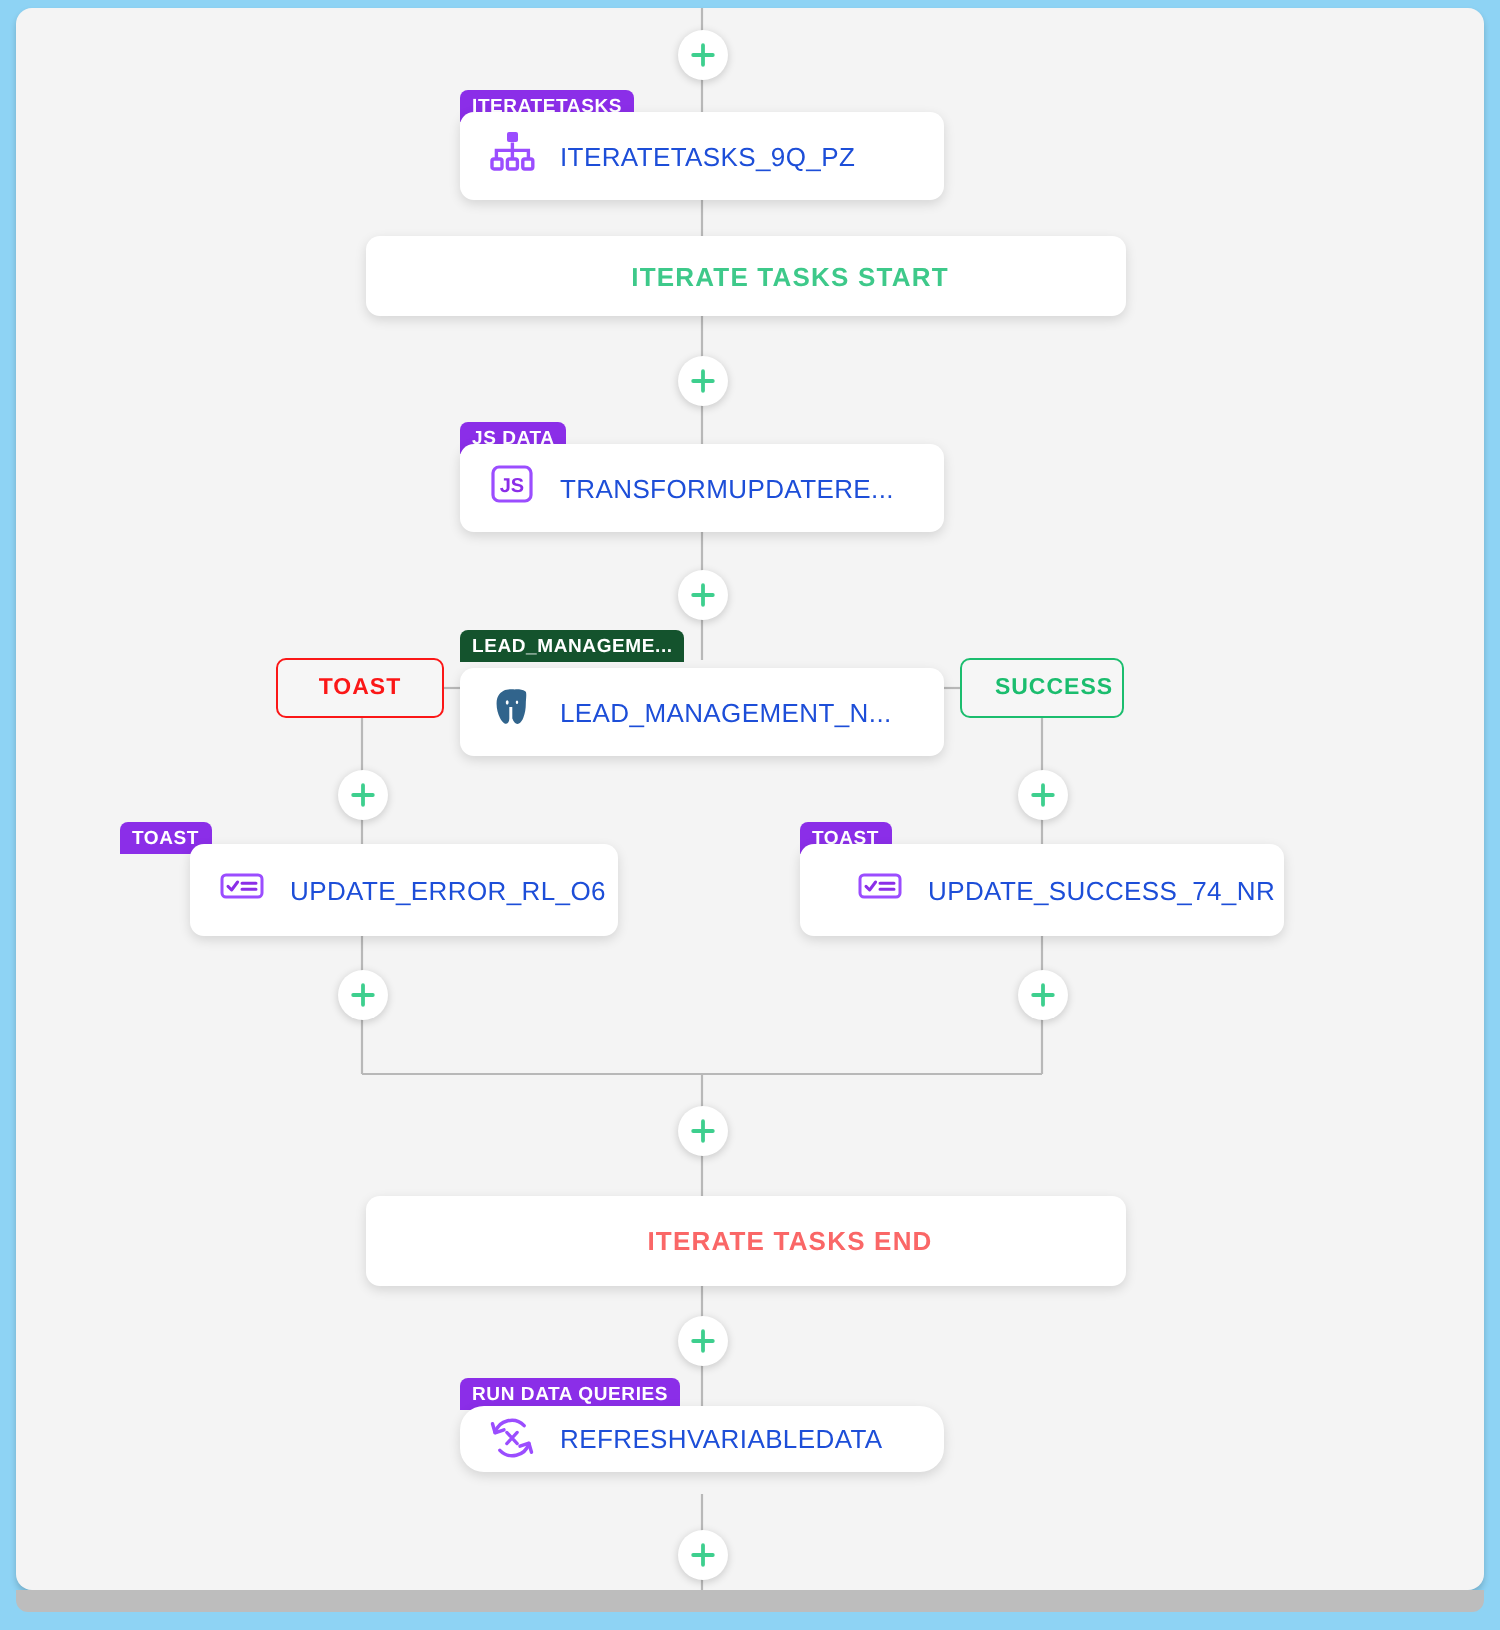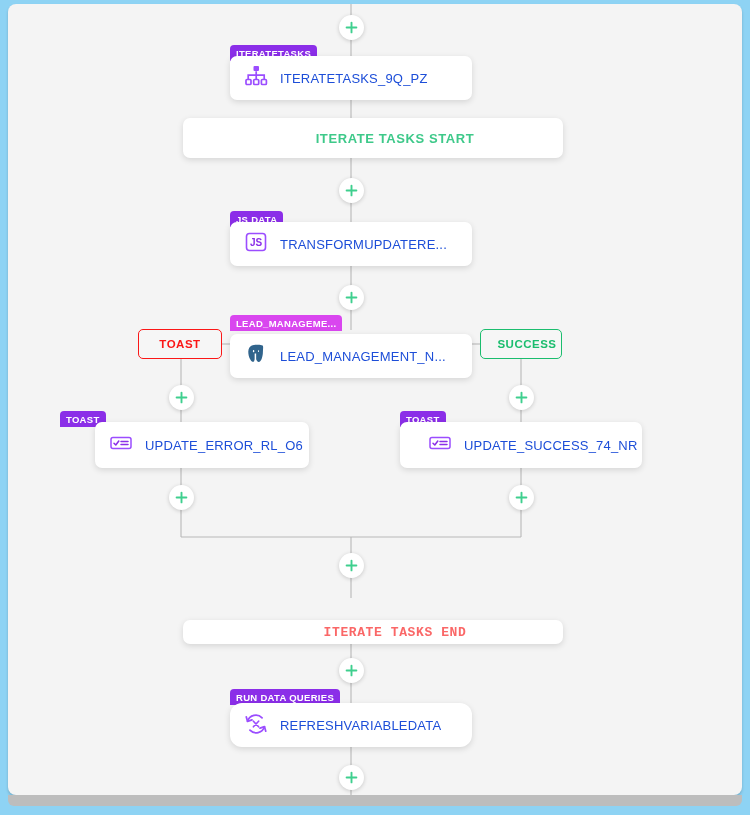--- a/index.html
+++ b/index.html
@@ -112,21 +112,21 @@
     letter-spacing: 0.3px;
     color: #ffffff;
     display: flex;
     align-items: center;
     box-sizing: border-box;
     white-space: nowrap;
     overflow: hidden;
     max-width: 112px;
   }
   .badge-purple { background: #8b2ee8; }
-  .badge-green  { background: #d946ef; }
+  .badge-green  { background: #14532d; }
 
   
   .loop-bar {
     position: absolute;
     background: #ffffff;
     border-radius: 7px;
     box-shadow: 0 2px 6px rgba(0,0,0,0.13);
     display: flex;
     align-items: center;
     justify-content: center;
@@ -280,24 +280,24 @@
       <span class="node-icon">
         <svg width="24" height="24" viewBox="0 0 24 24">
           <rect x="2" y="6.5" width="20" height="11" rx="2" fill="none" stroke="#9b4dff" stroke-width="1.5"></rect>
           <path d="M5,12.2 L6.8,14 L9.8,10" fill="none" stroke="#8b2ee8" stroke-width="1.5" stroke-linecap="round" stroke-linejoin="round"></path>
           <path d="M12,10.6 L19,10.6 M12,13.6 L19,13.6" stroke="#8b2ee8" stroke-width="1.5" stroke-linecap="round"></path>
         </svg>
       </span>
       <span class="node-label">UPDATE_SUCCESS_74_NR</span>
     </div>
 
-    <div class="loop-bar loop-end" style="left:175px; top:616px; width:336px; height:24px;font-family:Liberation Mono, monospace;">ITERATE TASKS END</div>
+    <div class="loop-bar loop-end" style="left:175px; top:594px; width:336px; height:45px;">ITERATE TASKS END</div>
 
     <div class="badge badge-purple" style="left:222px; top:685px;">RUN DATA QUERIES</div>
-    <div class="node" style="left:222px; top:699px; width:242px; height:44px;border-radius:12px;">
+    <div class="node" style="left:222px; top:699px; width:242px; height:33px;border-radius:12px;">
       <span class="node-icon">
         <svg width="26" height="26" viewBox="0 0 24 24" fill="none" stroke="#9b4dff" stroke-width="1.6" stroke-linecap="round" stroke-linejoin="round">
           <path d="M4.2,9.4 A8,8 0 0 1 17.6,6.3"></path>
           <path d="M19.8,14.6 A8,8 0 0 1 6.4,17.7"></path>
           <path d="M3,5.4 L4.2,9.6 L8.3,8.2"></path>
           <path d="M21,18.6 L19.8,14.4 L15.7,15.8"></path>
           <path d="M9.6,9.4 L14.4,14.6 M14.4,9.4 L9.6,14.6" stroke-width="1.5"></path>
         </svg>
       </span>
       <span class="node-label">REFRESHVARIABLEDATA</span>

